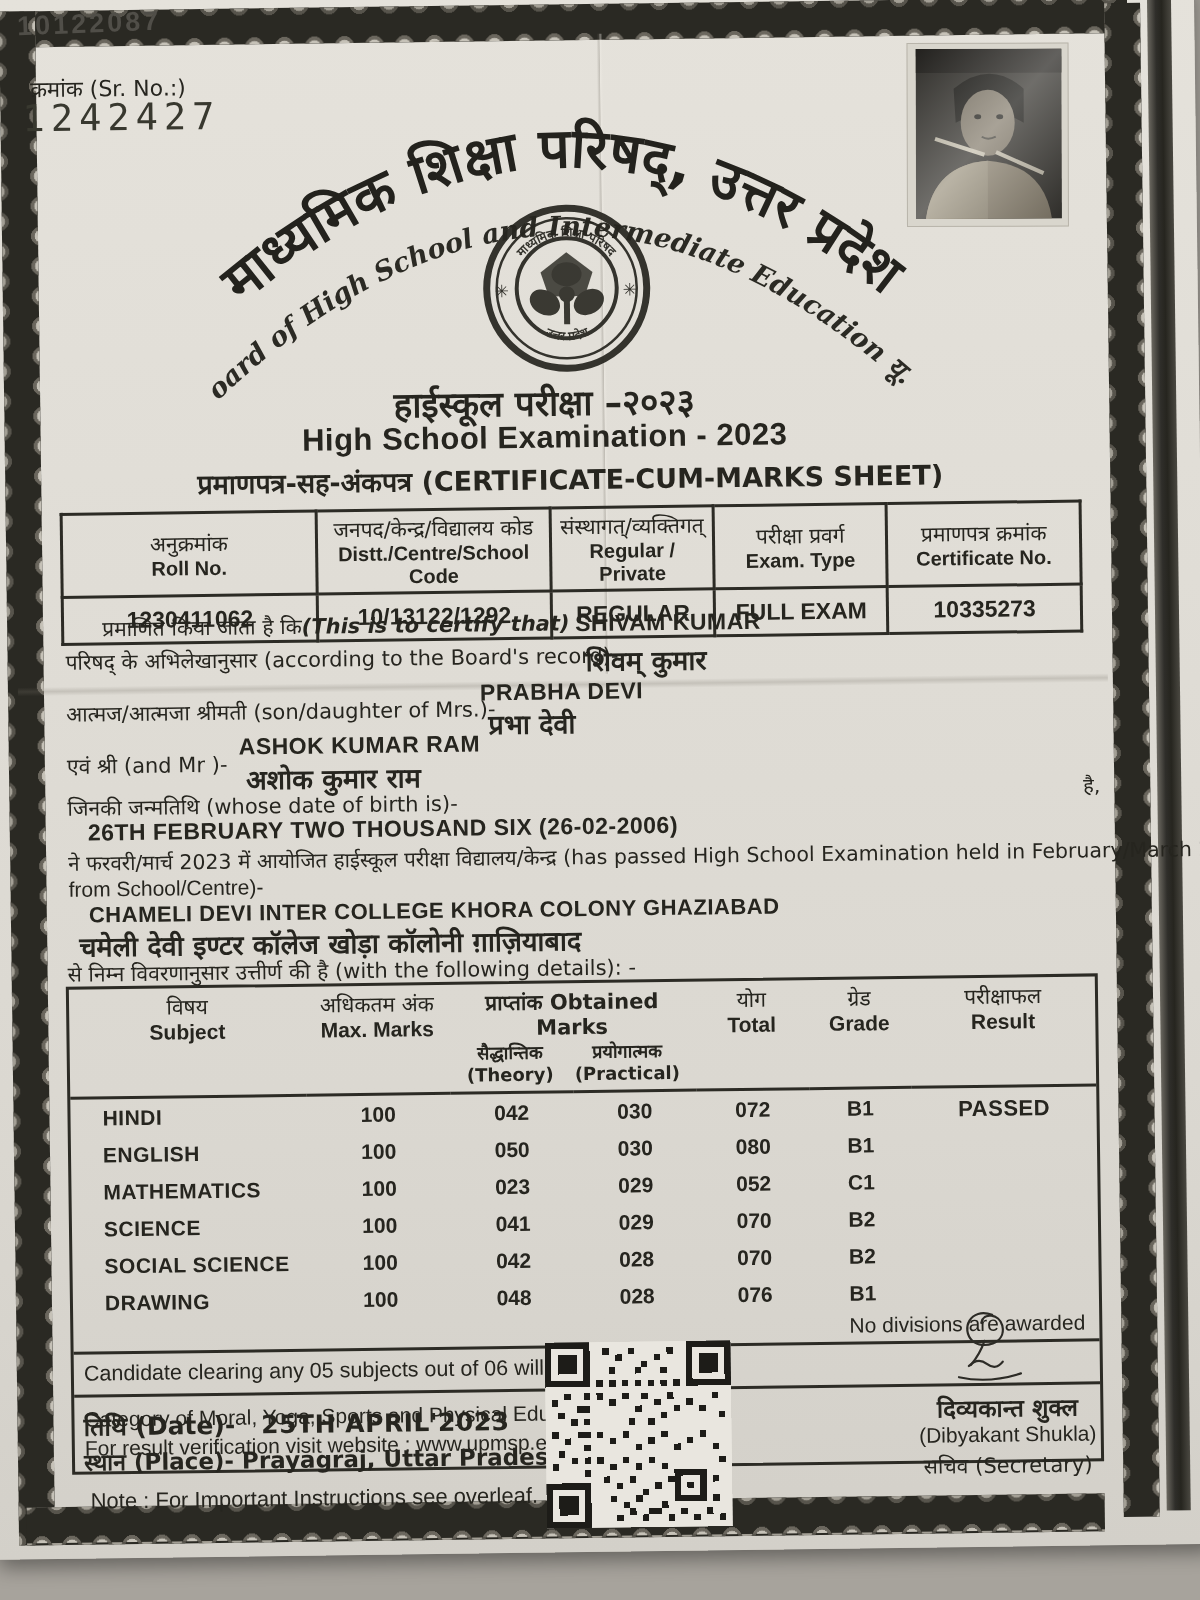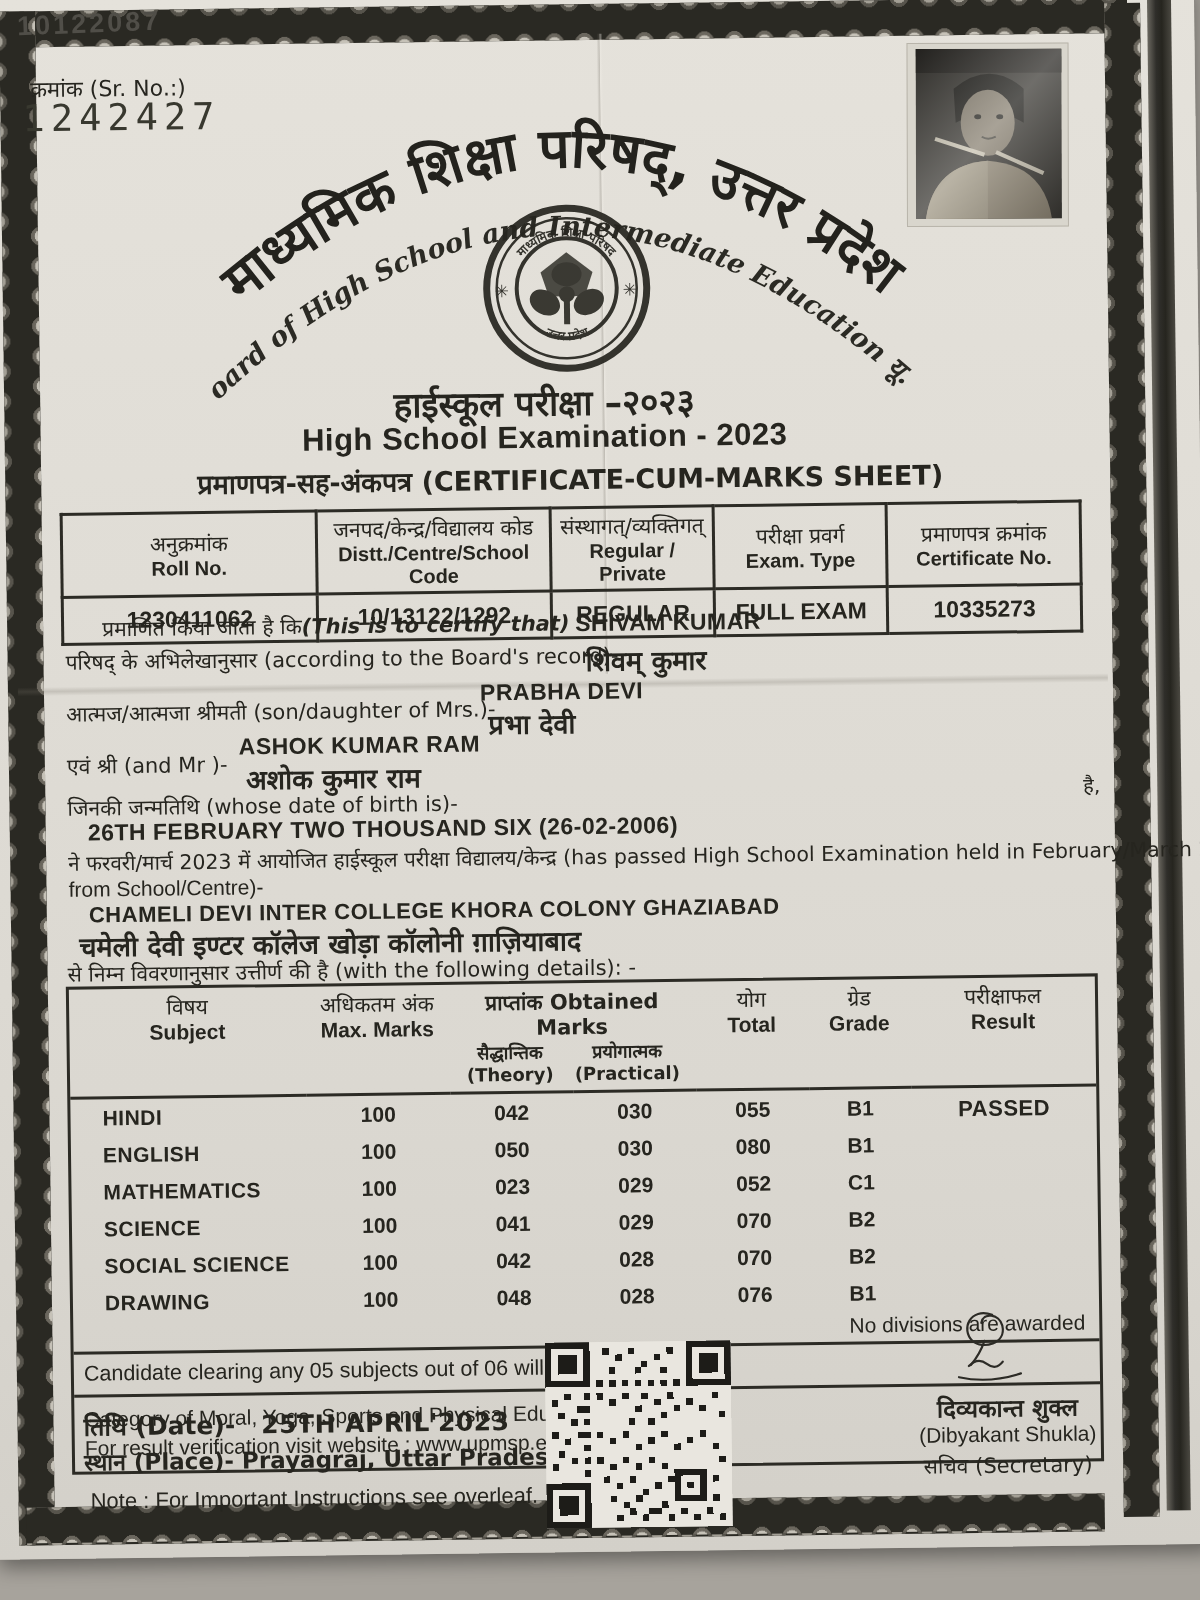--- a/index.html
+++ b/index.html
@@ -261,21 +261,21 @@
             <div class="h-en">Result</div>
               </th>
         </tr>
         </thead>
         <tbody>
         <tr>
           <td class="sub">HINDI</td>
           <td>100</td>
           <td>042</td>
           <td>030</td>
-          <td>055</td>
+          <td>072</td>
           <td>B1</td>
           <td class="res" rowspan="6">PASSED</td>
         </tr>
         <tr>
           <td class="sub">ENGLISH</td>
           <td>100</td>
           <td>050</td>
           <td>030</td>
           <td>080</td>
           <td>B1</td>

